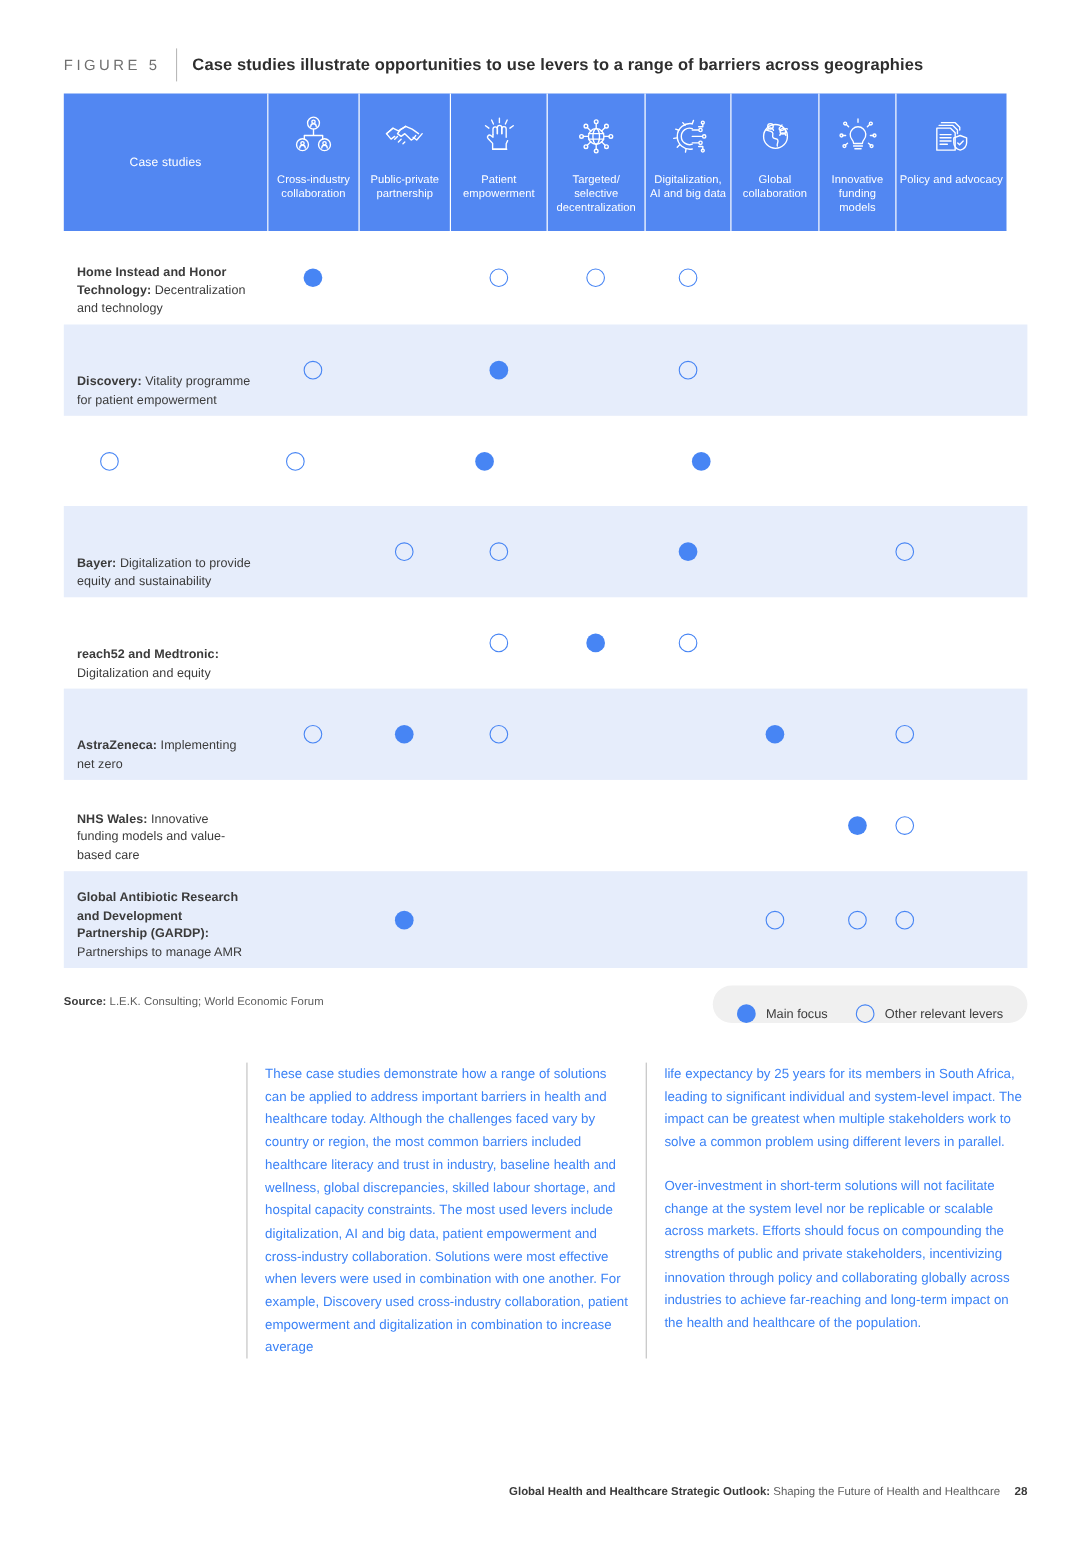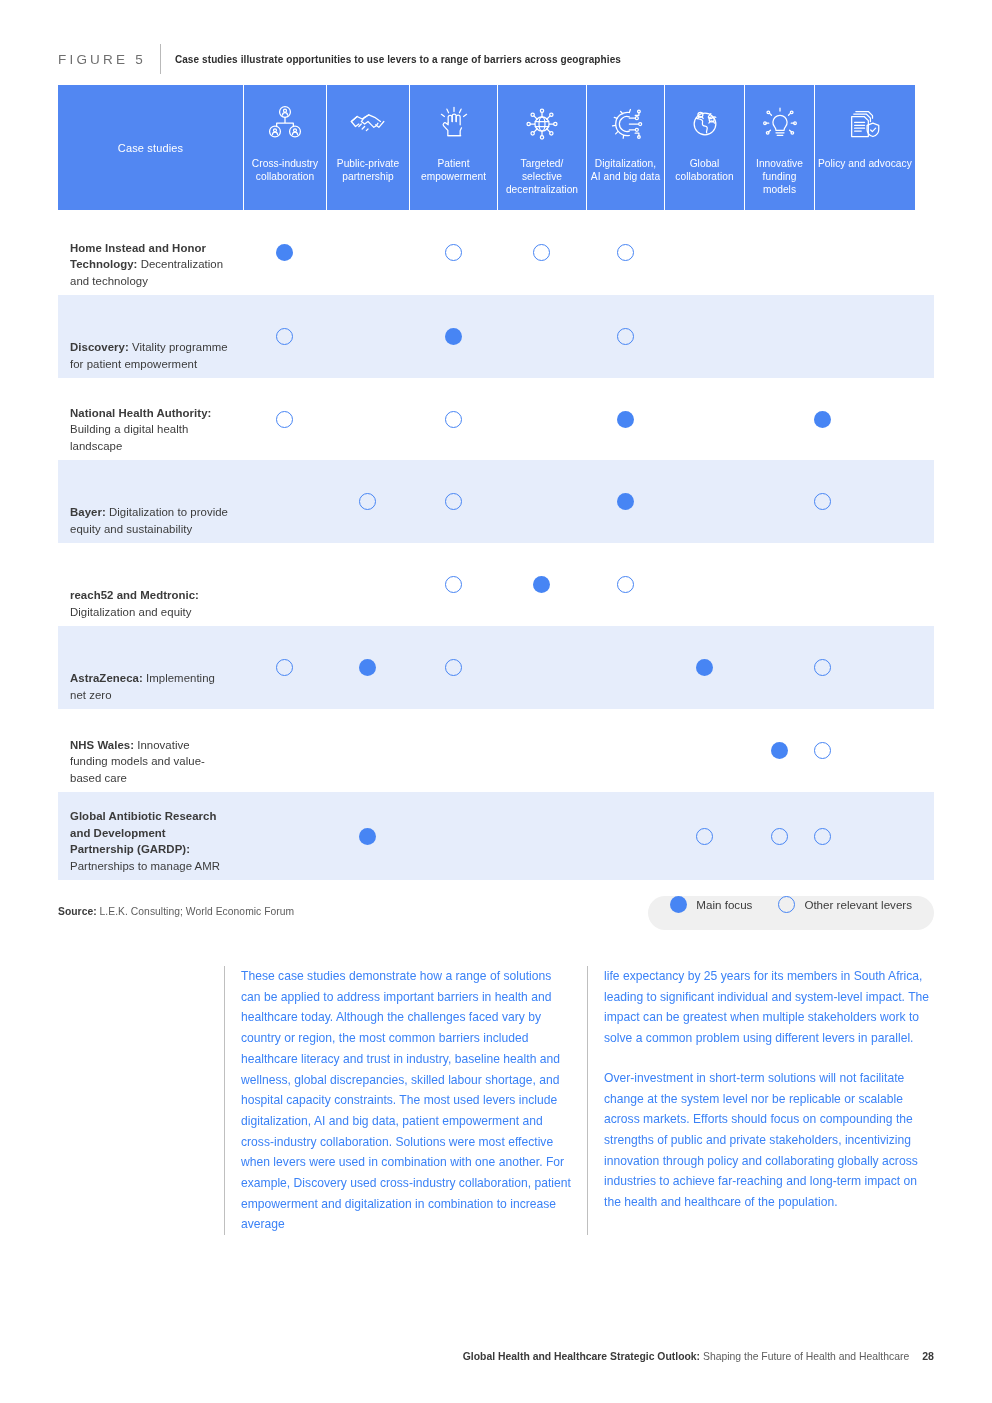--- a/index.html
+++ b/index.html
@@ -15,21 +15,21 @@
   
   .fig-head {
     position: absolute; left: 58px; top: 44px; width: 876px;
     display: flex; align-items: center; height: 30px;
   }
   .fig-num {
     font-size: 13.5px; letter-spacing: 3.2px; color: #6f6f6f;
     font-weight: 400; white-space: nowrap; padding-right: 14px;
   }
   .fig-rule { width: 1px; background: #b9b9b9; align-self: stretch; margin-right: 14px; }
-  .fig-title { font-size: 10px; font-weight: 700; color: #2e2e2e; letter-spacing: .1px; white-space: nowrap; }
+  .fig-title { font-size: 15px; font-weight: 700; color: #2e2e2e; letter-spacing: .1px; white-space: nowrap; }
 
   
   .tbl { position: absolute; left: 58px; top: 85px; width: 876px; }
 
   .thead { display: flex; height: 125px; }
   .th {
     background: #5287f2; color: #ffffff; position: relative;
     display: flex; flex-direction: column; align-items: center;
     padding: 8px 3px 8px;
   }
@@ -63,21 +63,21 @@
   
   .srcrow { position: absolute; left: 58px; top: 896px; width: 876px; height: 38px; }
   .src {
     position: absolute; left: 0; top: 10px;
     font-size: 10.3px; color: #5d5d5d; letter-spacing: .05px;
   }
   .src b { font-weight: 700; color: #3b3b3b; }
   .legend {
     position: absolute; right: 0; top: 0; height: 34px;
     background: #f0f0f0; border-radius: 17px;
-    display: flex; align-items: flex-start; gap: 26px; padding: 0 22px;
+    display: flex; align-items: flex-end; gap: 26px; padding: 0 22px;
   }
   .lg-item { display: flex; align-items: center; gap: 9px; }
   .lg-txt { font-size: 11.6px; color: #3b3b3b; white-space: nowrap; }
 
   
   .cols { position: absolute; left: 224px; top: 966px; width: 710px; display: flex; gap: 16px; }
   .col { width: 347px; border-left: 1px solid #bfbfbf; padding-left: 16px; }
   .col p {
     font-size: 12.1px; line-height: 20.7px; color: #3b82f6; letter-spacing: .02px;
   }
@@ -266,23 +266,20 @@
           </div>
           <div class="cell" style="width:89px"></div>
           <div class="cell" style="width:78px">
             <span class="dot open"></span>
           </div>
           <div class="cell" style="width:80px"></div>
           <div class="cell" style="width:70px"></div>
           <div class="cell" style="width:undefinedpx"></div>
         </div>
         <div class="trow" style="height:82px">
-          <div class="rowlabel" style="width:185px">
-            <span><b>National Health Authority:</b><span> Building a digital health landscape</span></span>
-          </div>
           <div class="cell" style="width:83px">
             <span class="dot open"></span>
           </div>
           <div class="cell" style="width:83px"></div>
           <div class="cell" style="width:88px">
             <span class="dot open"></span>
           </div>
           <div class="cell" style="width:89px"></div>
           <div class="cell" style="width:78px">
             <span class="dot full"></span>

